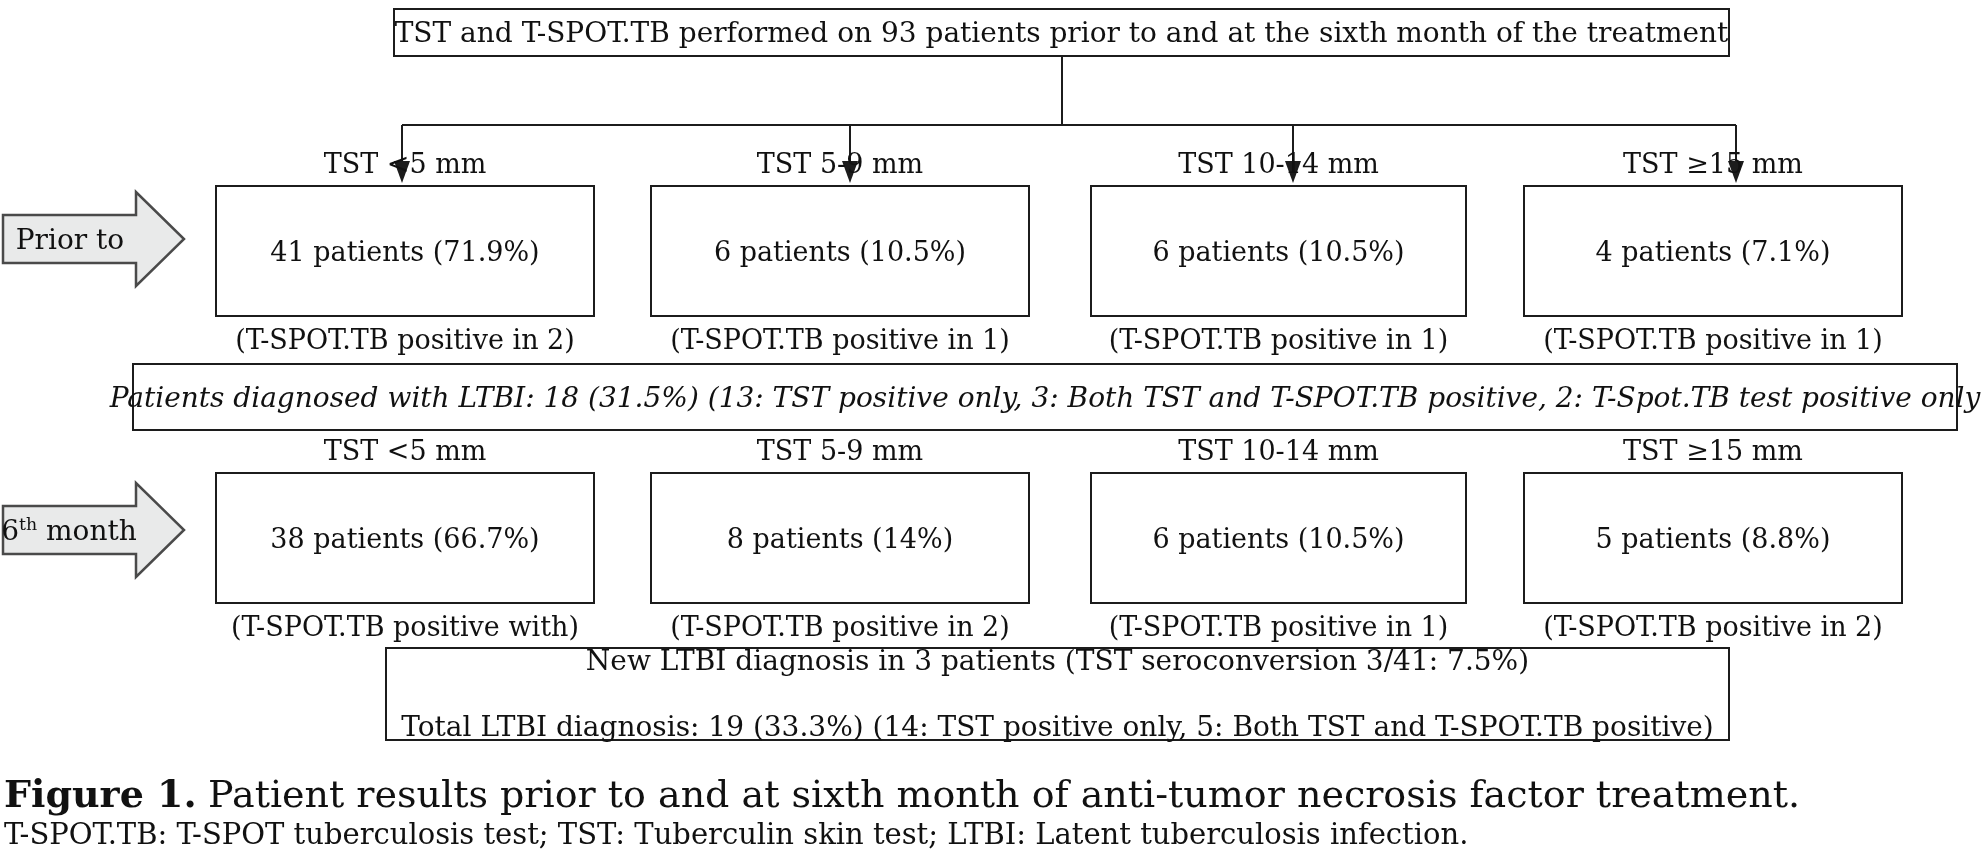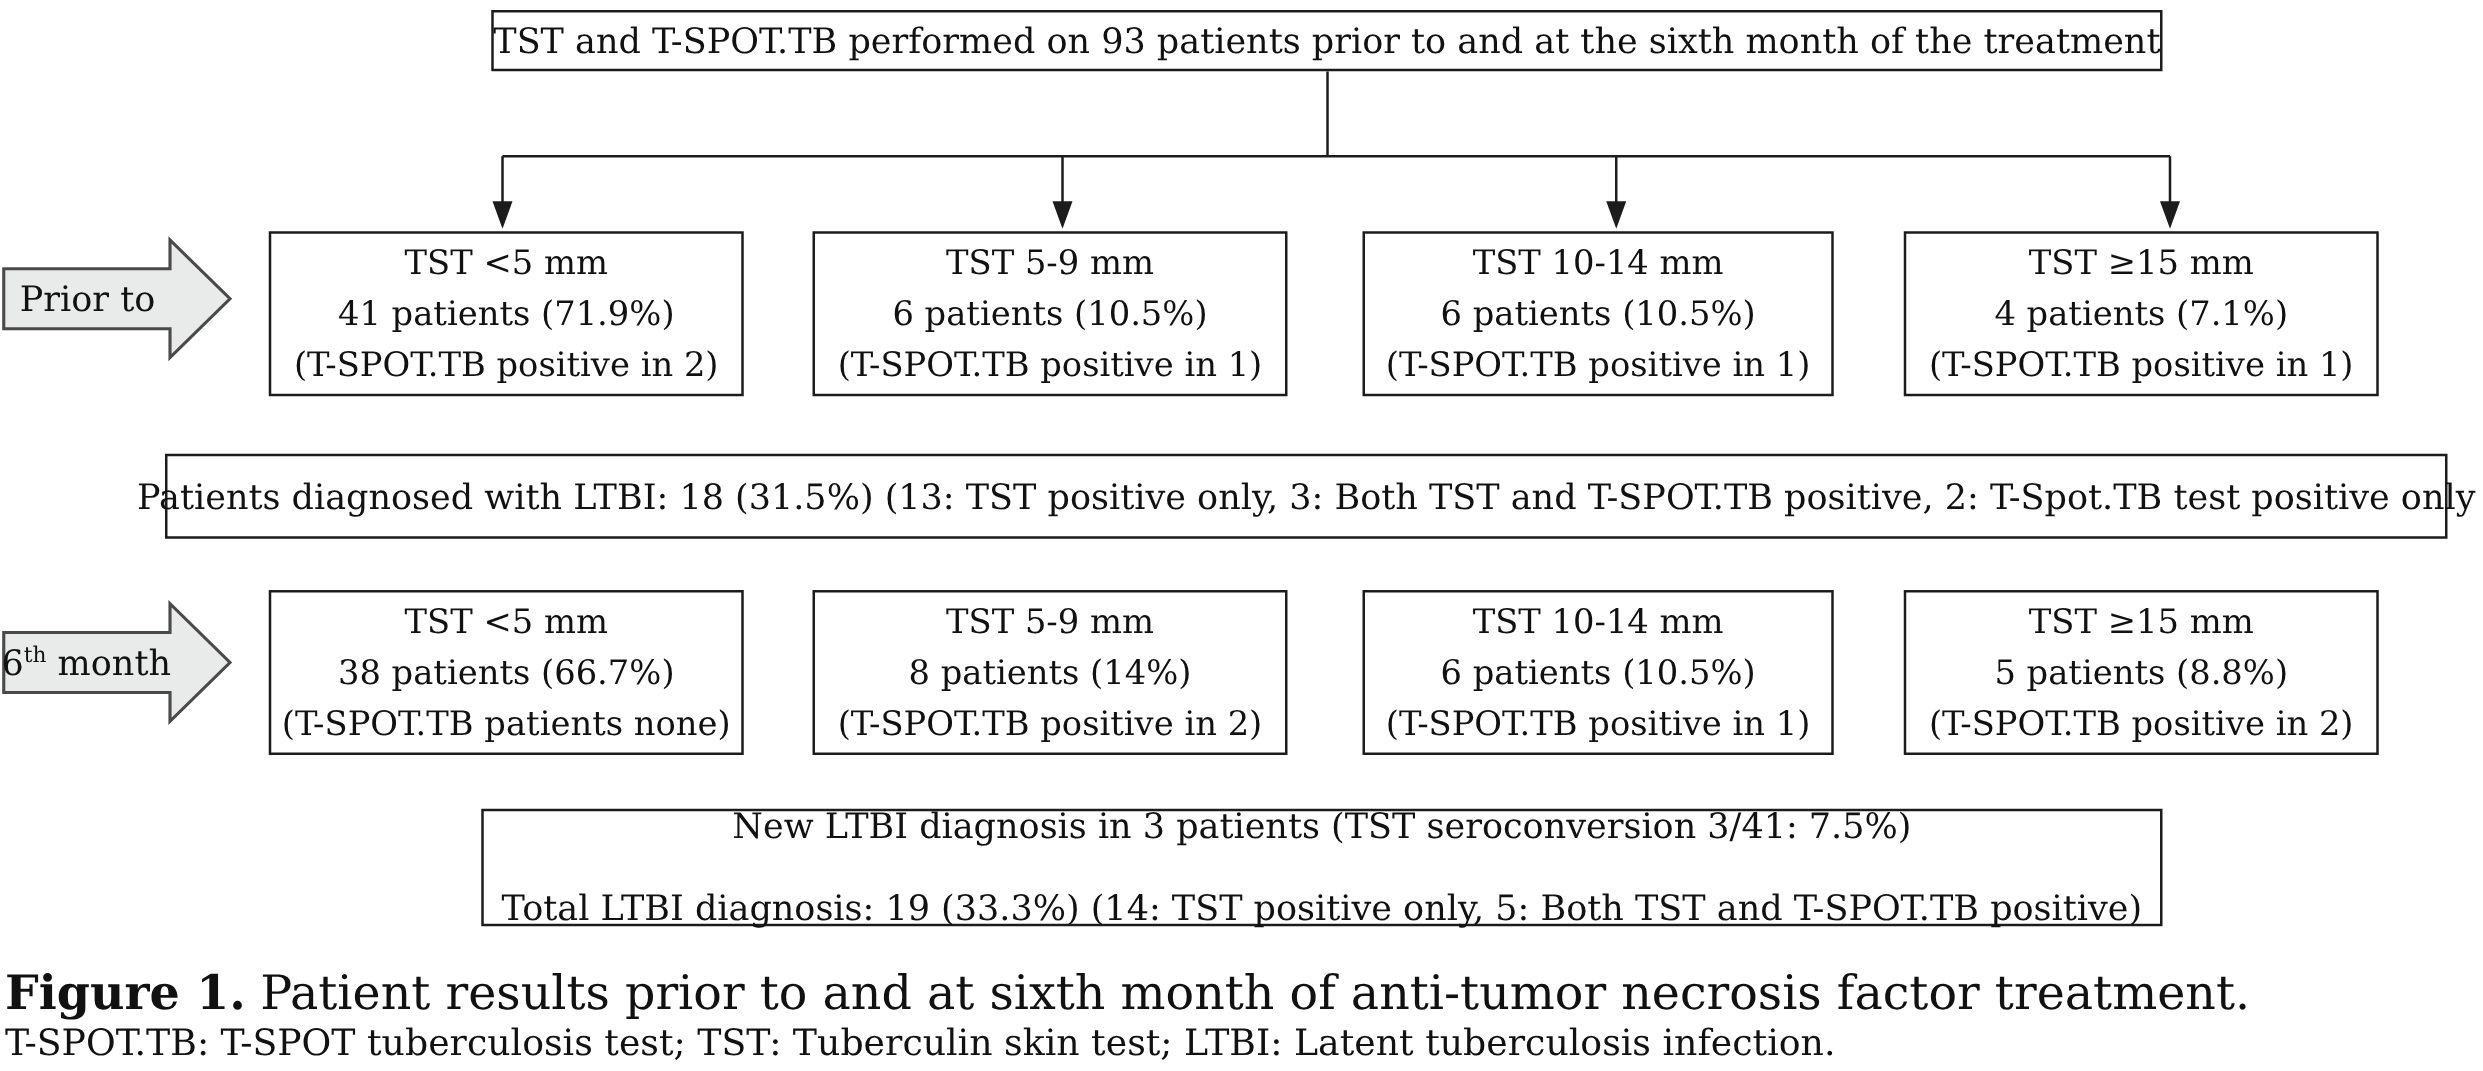--- a/index.html
+++ b/index.html
@@ -29,32 +29,34 @@
     display: flex;
     flex-direction: column;
     align-items: center;
     justify-content: center;
     text-align: center;
   }
   .node {
     font-size: 27px;
     line-height: 41px;
     white-space: nowrap;
+    gap: 47px;
   }
   .rootbox {
     left: 393px; top: 8px;
     width: 1337px; height: 49px;
     font-size: 28px;
     white-space: nowrap;
   }
   .summary1 {
     left: 132px; top: 363px;
     width: 1826px; height: 68px;
     font-size: 28px;
     white-space: nowrap;
+    font-style: italic;
   }
   .summary2 {
     left: 385px; top: 647px;
     width: 1345px; height: 94px;
     font-size: 28px;
     line-height: 42px;
     white-space: nowrap;
     gap: 24px;
   }
   .arrow-label {
@@ -143,21 +145,21 @@
     <span>Patients diagnosed with LTBI: 18 (31.5%) (13: TST positive only, 3: Both TST and T-SPOT.TB positive, 2: T-Spot.TB test positive only</span>
   </div>
 
   <div class="arrow-label" style="left:0px; top:507px; width:138px; height:46px;">
     <span><span>6</span><sup>th</sup><span> month</span></span>
   </div>
 
   <div class="box node" style="left:215px; top:472px; width:380px; height:132px;">
     <div>TST &lt;5 mm</div>
     <div>38 patients (66.7%)</div>
-    <div>(T-SPOT.TB patients none)</div>
+    <div>(T-SPOT.TB positive with)</div>
   </div>
   <div class="box node" style="left:650px; top:472px; width:380px; height:132px;">
     <div>TST 5-9 mm</div>
     <div>8 patients (14%)</div>
     <div>(T-SPOT.TB positive in 2)</div>
   </div>
   <div class="box node" style="left:1090px; top:472px; width:377px; height:132px;">
     <div>TST 10-14 mm</div>
     <div>6 patients (10.5%)</div>
     <div>(T-SPOT.TB positive in 1)</div>

